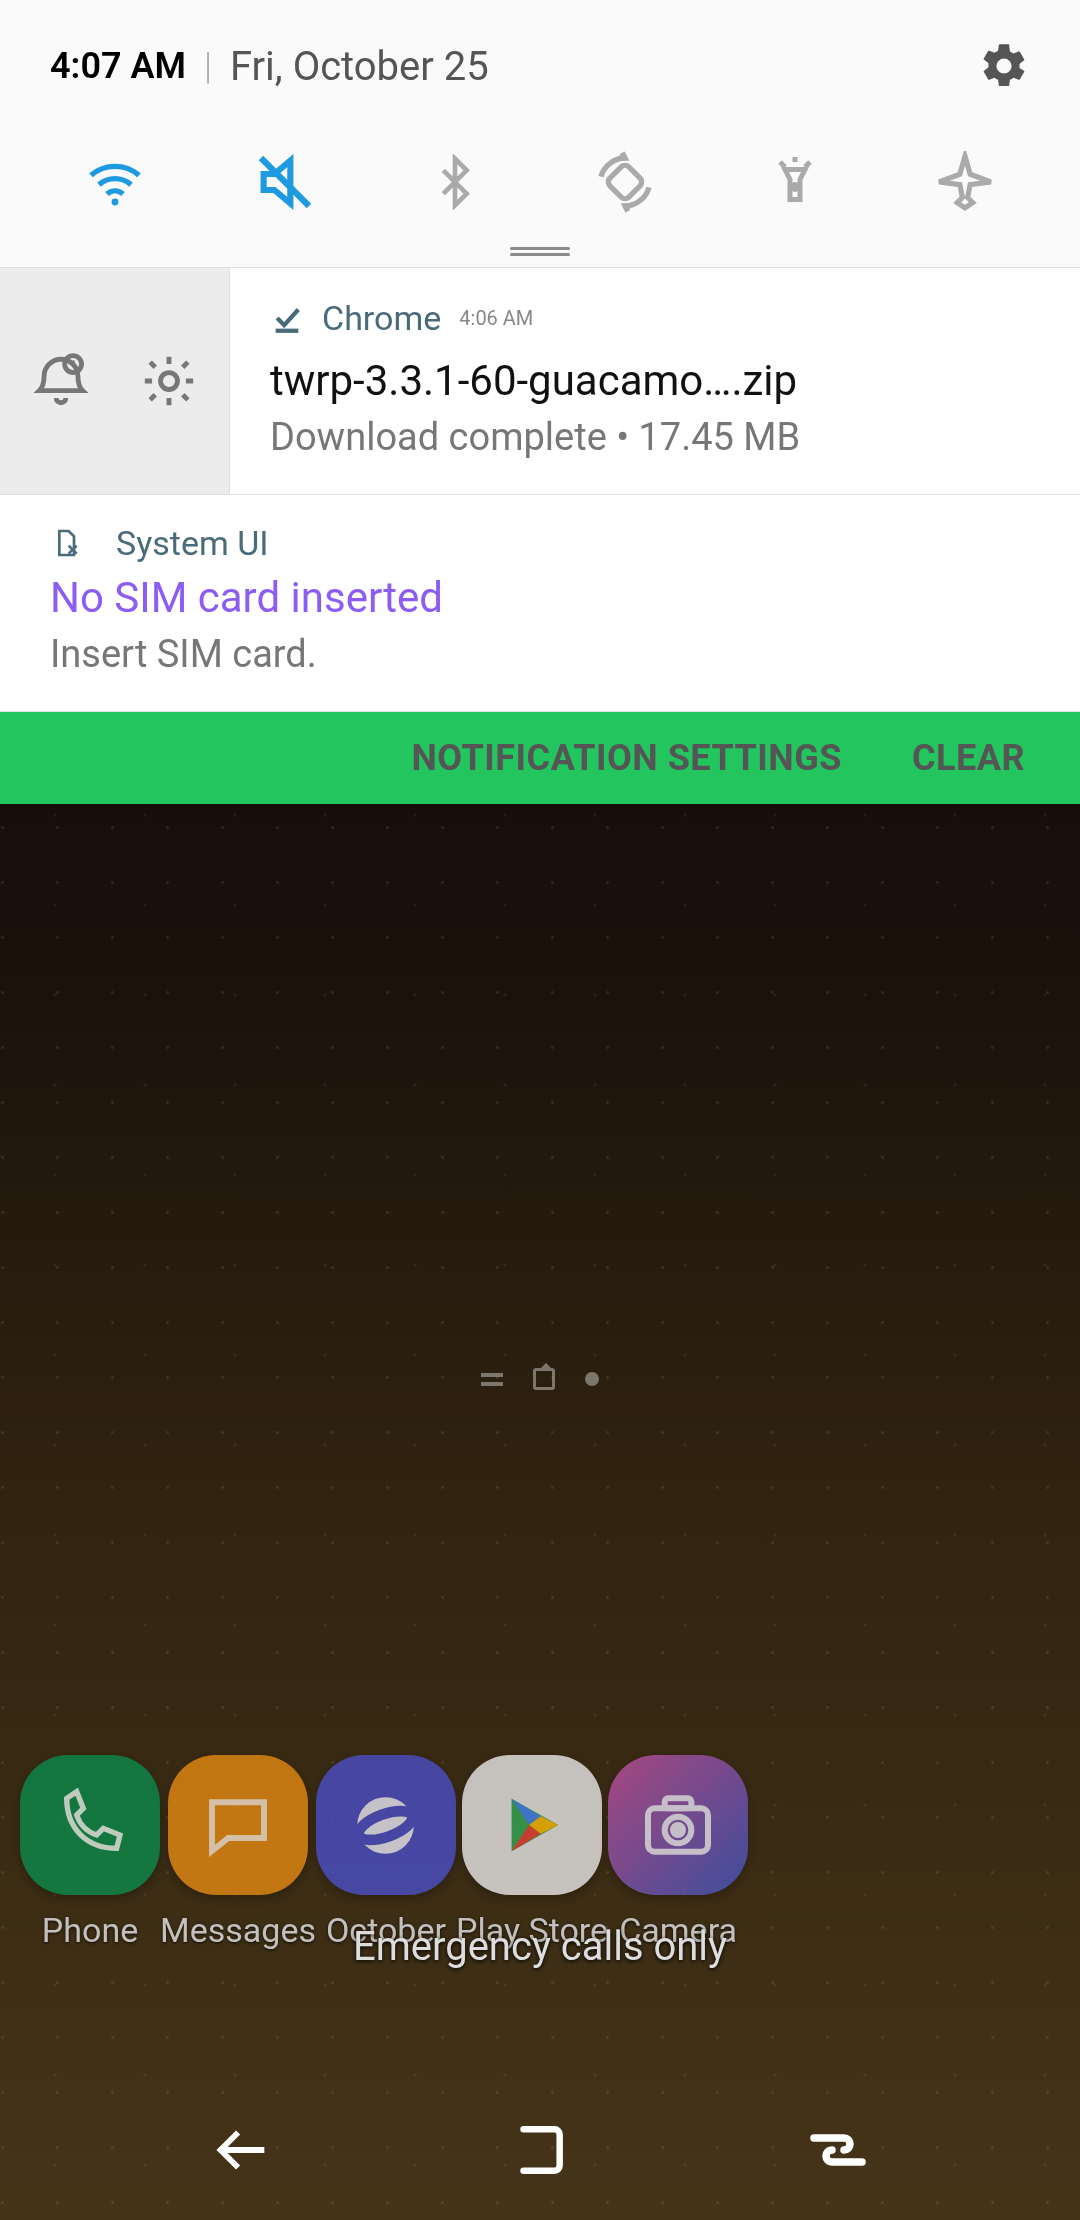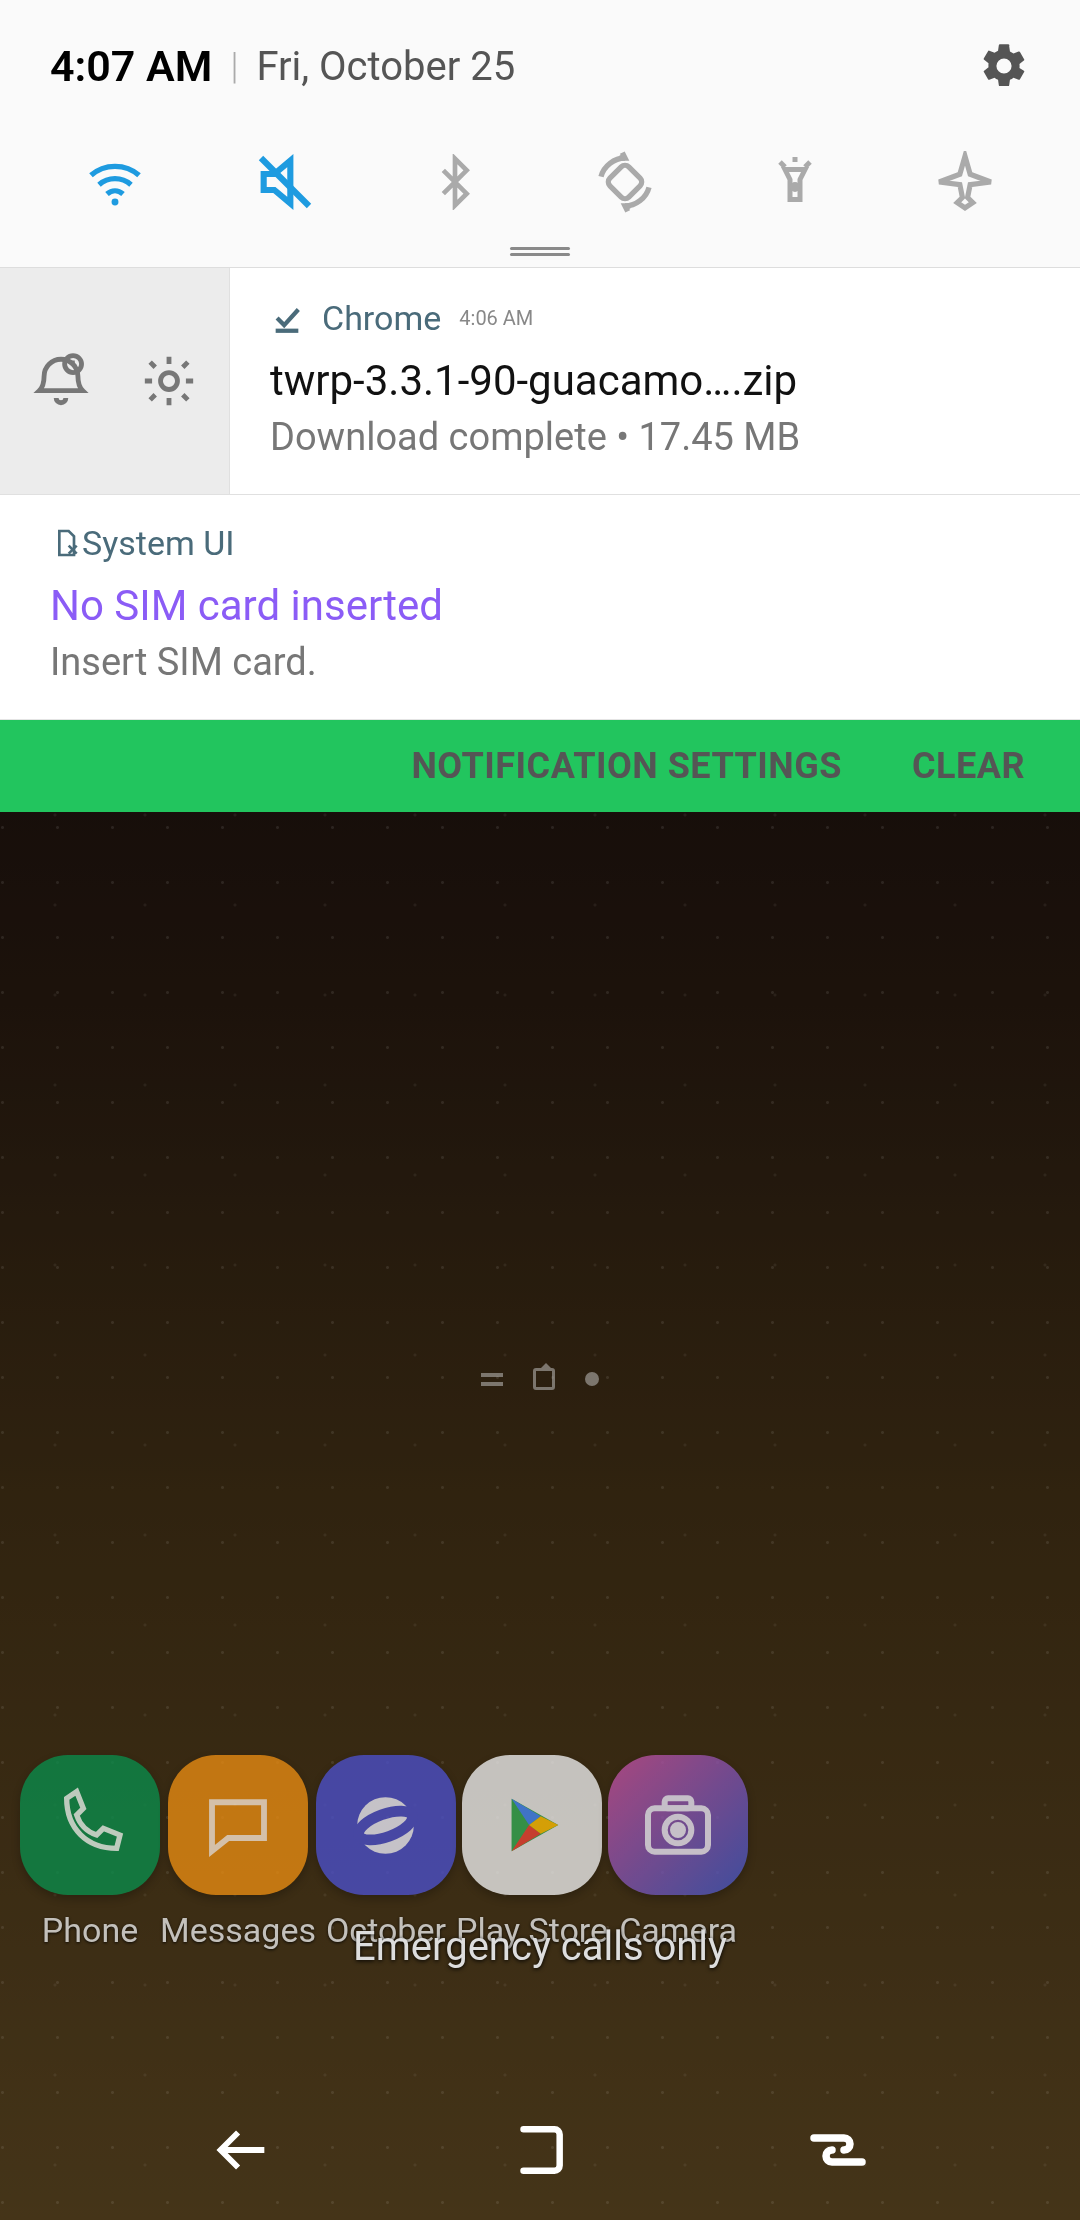--- a/index.html
+++ b/index.html
@@ -6,21 +6,21 @@
   html, body { width: 1080px; height: 2220px; font-family: -apple-system, Roboto, sans-serif; overflow: hidden; }
   body { background: #f5f5f5; position: relative; }
 
   
   .header {
     background: #fafafa;
     padding: 40px 50px 20px 50px;
     display: flex;
     align-items: center;
   }
-  .header .time { font-size: 43px; font-weight: 600; color: #000; }
+  .header .time { font-size: 36px; font-weight: 600; color: #000; }
   .header .divider { color: #aaa; margin: 0 18px; font-size: 36px; font-weight: 300; }
   .header .date { font-size: 40px; color: #555; }
   .header .spacer { flex: 1; }
   .header .gear { color: #555; }
 
   
   .qs-row {
     background: #fafafa;
     display: flex;
     justify-content: space-around;
@@ -51,21 +51,21 @@
   }
   .notif1-body { flex:1; padding: 30px 40px 35px 40px; }
   .notif1-head { display:flex; align-items:center; gap:18px; color:#4a6b7a; font-size:34px; margin-bottom:18px;}
   .notif1-head .app { }
   .notif1-head .time { color:#888; font-size:20px; }
   .notif1-title { font-size:42px; color:#111; margin-bottom:10px; white-space:nowrap; overflow:hidden; text-overflow:ellipsis; }
   .notif1-sub { font-size:38px; color:#777; }
 
   
   .notif2 { padding: 28px 50px 35px 50px; border-bottom:1px solid #e4e4e4;}
-  .notif2-head { display:flex; align-items:center; gap:0; color:#4a6b7a; font-size:34px; margin-bottom:18px;text-align:right;}
+  .notif2-head { display:flex; align-items:center; gap:34px; color:#4a6b7a; font-size:34px; margin-bottom:10px;text-align:right;}
   .notif2-title { font-size:42px; color:#8b5cf6; margin-bottom:10px;}
   .notif2-sub { font-size:38px; color:#777; }
 
   
   .notif-footer {
     display:flex; justify-content:flex-end; gap:70px;
     padding: 25px 55px;
     font-size:36px; font-weight:700; color:#555; letter-spacing:0.5px;
     background:#22c55e;
   }
@@ -230,21 +230,21 @@
       <div class="notif1-head">
         <span>
           <svg width="34" height="34" viewBox="0 0 24 24" fill="none" stroke="#4a6b7a" stroke-width="3">
               <polyline points="5 12 10 17 20 6"></polyline>
               <line x1="4" y1="21" x2="20" y2="21"></line>
             </svg>
         </span>
         <span class="app">Chrome</span>
         <span class="time">4:06 AM</span>
       </div>
-      <div class="notif1-title">twrp-3.3.1-90-guacamo….zip</div>
+      <div class="notif1-title">twrp-3.3.1-60-guacamo….zip</div>
       <div class="notif1-sub">Download complete • 17.45 MB</div>
     </div>
   </div>
 
   <div class="notif2">
     <div class="notif2-head">
       <span>
         <svg width="32" height="32" viewBox="0 0 24 24" fill="none" stroke="#4a6b7a" stroke-width="2">
             <path d="M7 3h7l4 4v14H7z"></path>
             <line x1="14" y1="14" x2="20" y2="20"></line>

